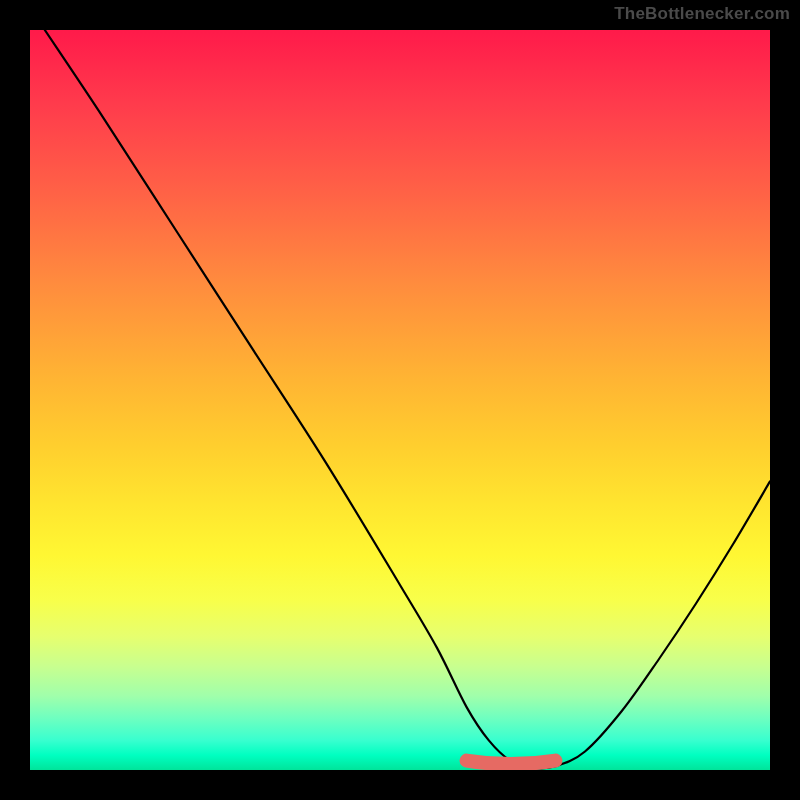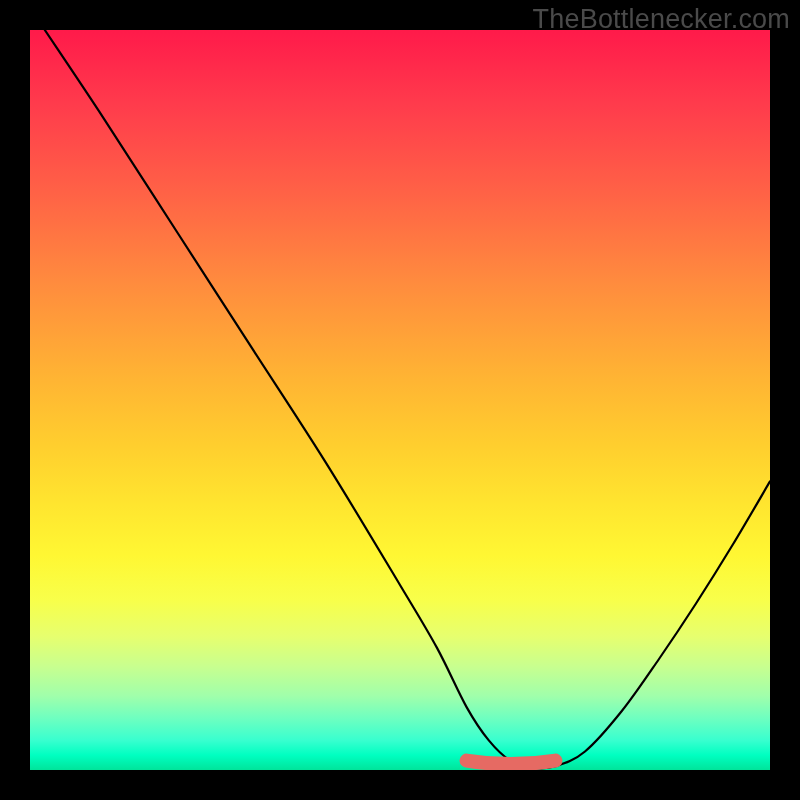--- a/index.html
+++ b/index.html
@@ -50,22 +50,22 @@
       #38ffcf 96%,
       #00ffc1 98%,
       #00e49a 100%
     );
   }
   .watermark {
     position: absolute;
     top: 4px;
     right: 10px;
     font-family: Arial, Helvetica, sans-serif;
-    font-size: 27px;
-    font-weight: 400;
+    font-size: 17px;
+    font-weight: 700;
     color: #4a4a4a;
     letter-spacing: 0.2px;
   }
   svg.overlay {
     position: absolute;
     left: 0;
     top: 0;
     width: 740px;
     height: 740px;
   }

